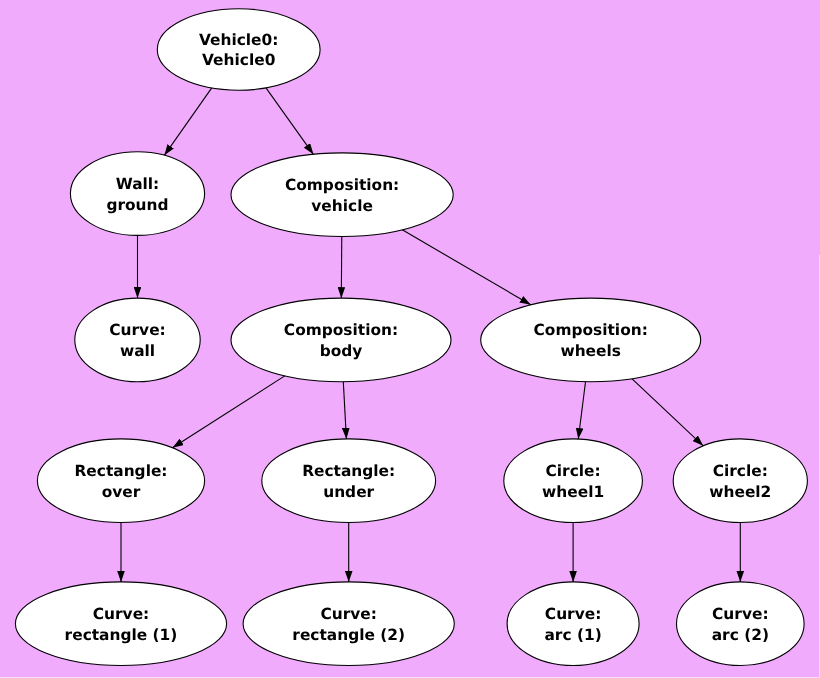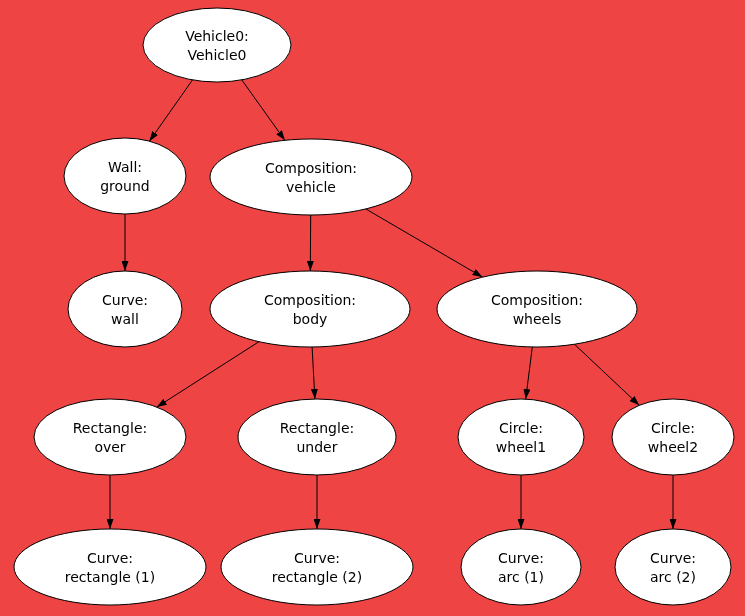--- a/index.html
+++ b/index.html
@@ -4,22 +4,23 @@
 <style>
   html, body {
     margin: 0;
     padding: 0;
     background: #ffffff;
   }
   .canvas {
     position: relative;
     width: 745px;
     height: 616px;
-    background: #ef4444;
+    background: #f0abfc;
     overflow: hidden;
+    font-weight: bold;
   }
   svg {
     display: block;
     font-family: "DejaVu Sans", sans-serif;
   }
   svg text {
     fill: #000000;
     font-size: 14px;
   }
 </style>

